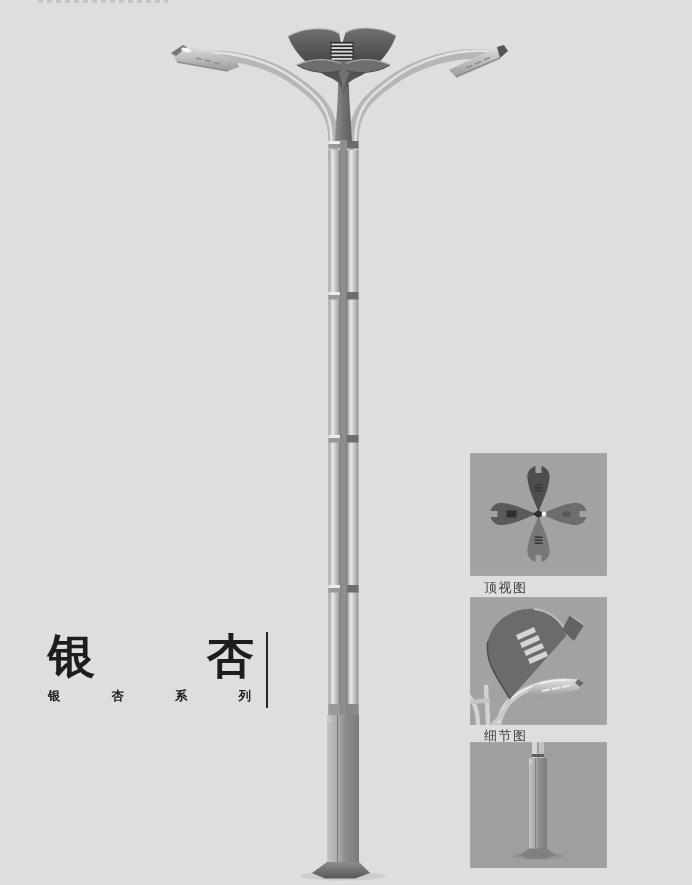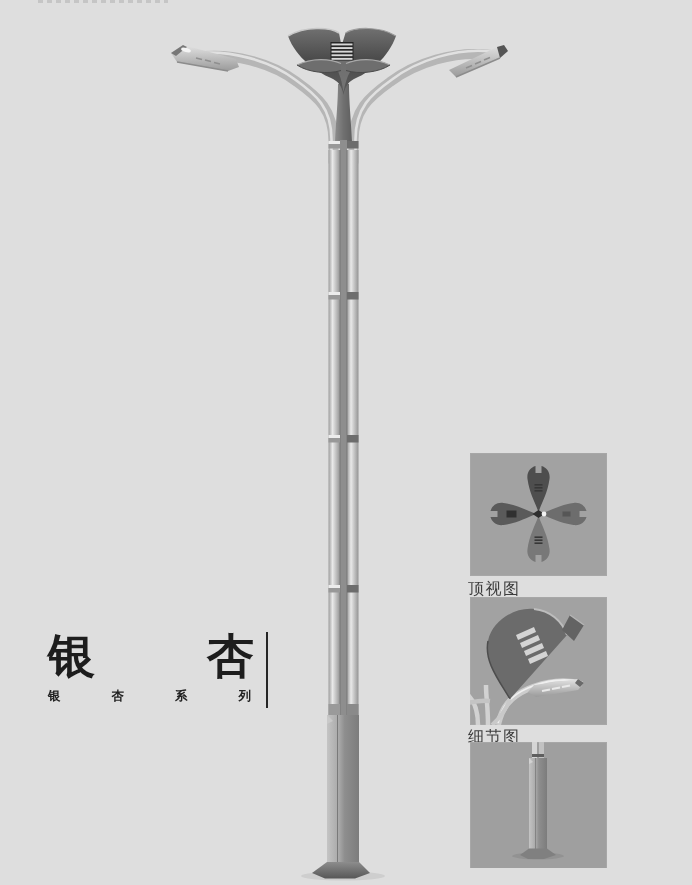--- a/index.html
+++ b/index.html
@@ -24,21 +24,21 @@
     font-size:12.5px;font-weight:600;color:#222;
   }
   .title-divider{position:absolute;left:218px;top:2px;width:2px;height:76px;background:#262626;}
   
   .panel{position:absolute;left:470px;width:137px;margin:0;padding:0;}
   .panel svg{display:block;width:137px;}
   .panel-1{top:453px;height:123px;}
   .panel-2{top:597px;height:128px;}
   .panel-3{top:742px;height:126px;}
   .caption{
-    position:absolute;left:468px;font-size:16px;letter-spacing:1.5px;color:#3d3d3d;
+    position:absolute;left:484px;font-size:13px;letter-spacing:1.5px;color:#3d3d3d;
   }
   .caption-1{top:579px;}
   .caption-2{top:727px;}
 </style>
 </head>
 <body>
 
 <div class="page">
 
   <div class="top-clip"></div>

